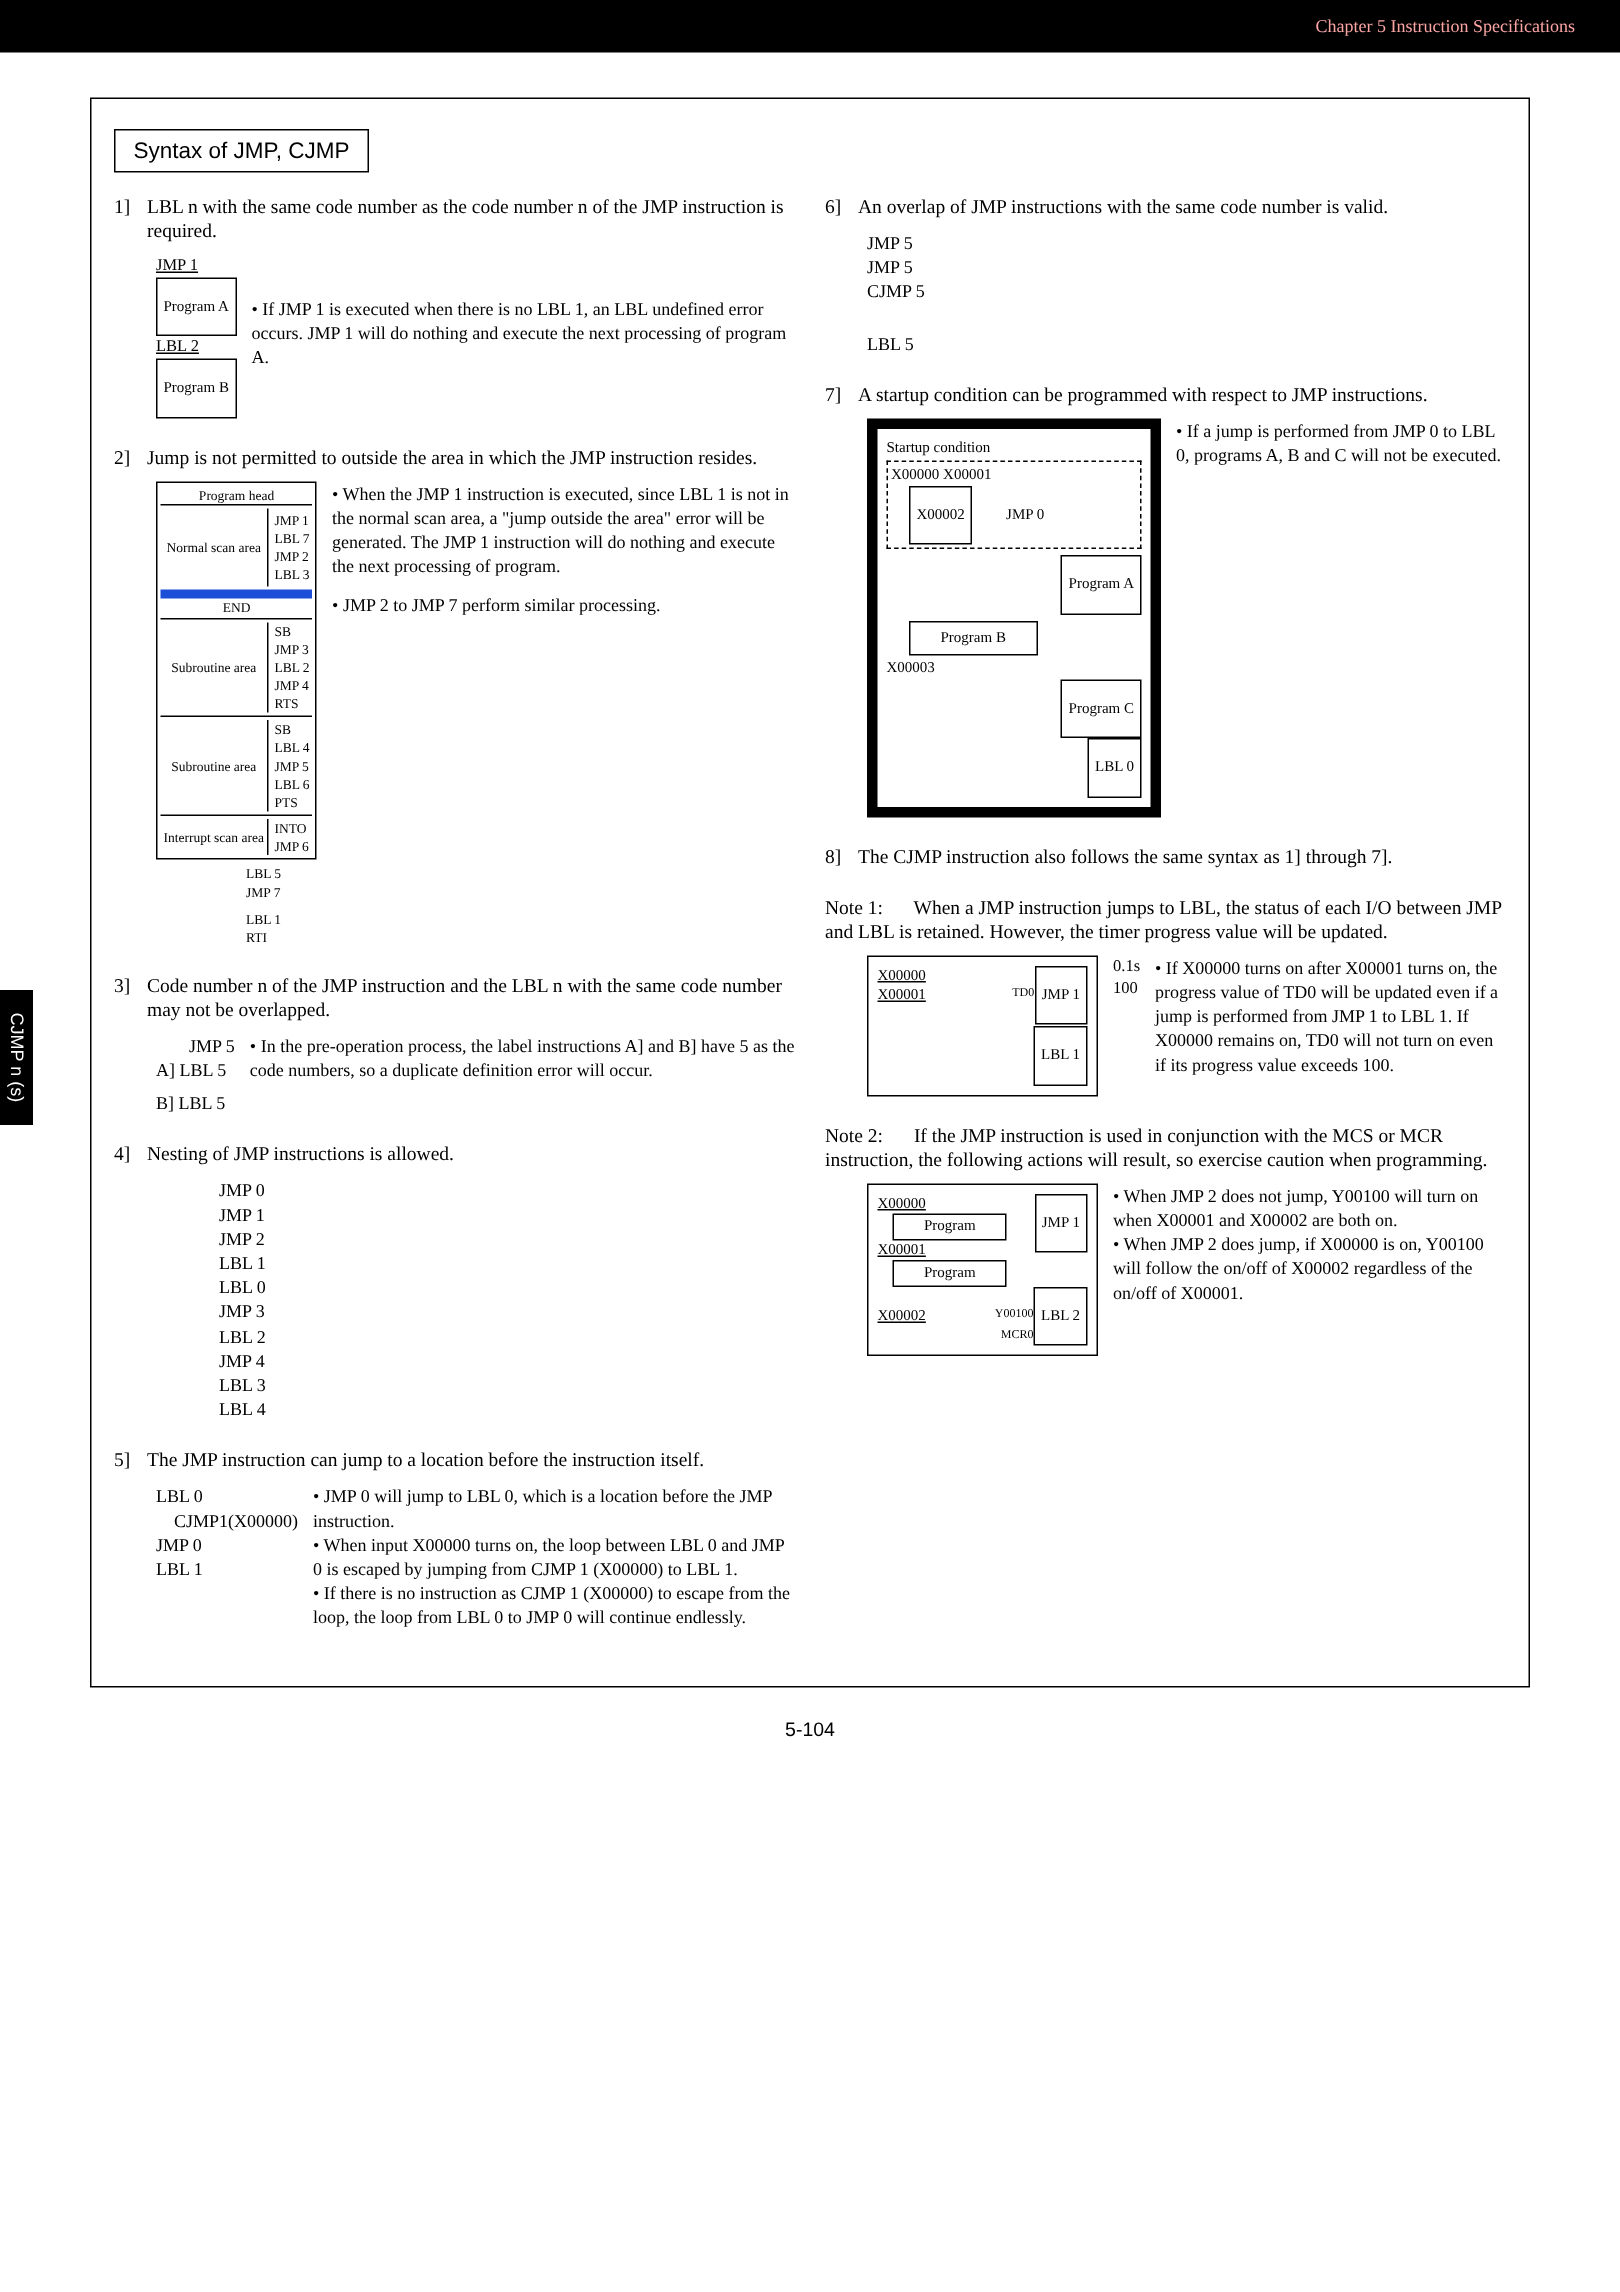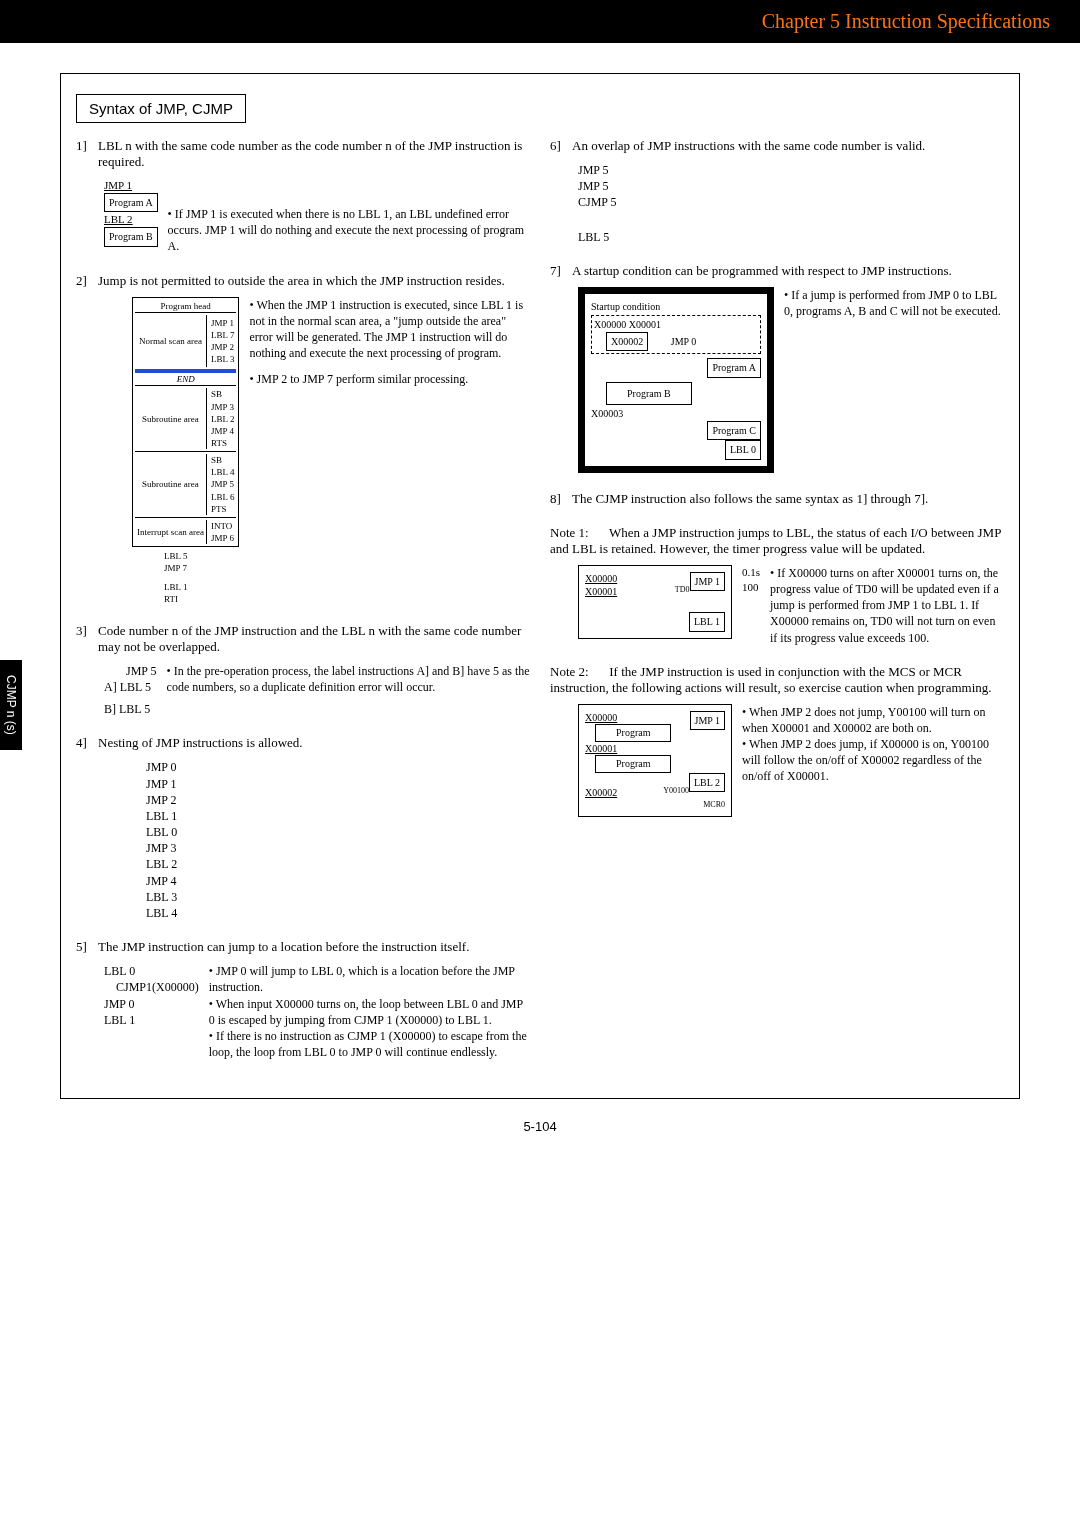--- a/index.html
+++ b/index.html
@@ -5,24 +5,24 @@
   body {
     margin: 0;
     padding: 0;
     font-family: "Times New Roman", serif;
     background: #fff;
     color: #000;
     width: 1080px;
   }
   .header-bar {
     background: #000;
-    color: #f97316;
+    color: #fca5a5;
     padding: 10px 30px;
     text-align: right;
-    font-size: 20px;
+    font-size: 12px;
   }
   .side-tab {
     position: absolute;
     left: 0;
     top: 660px;
     background: #000;
     color: #fff;
     writing-mode: vertical-rl;
     padding: 15px 4px;
     font-size: 12px;
@@ -64,41 +64,40 @@
   .item-text {
     flex: 1;
   }
   .diagram {
     margin: 8px 0 8px 28px;
     font-size: 11px;
     line-height: 1.35;
   }
   .box {
     border: 1px solid #000;
-    padding: 2px 4px;
+    padding: 12px 4px;
     display: inline-block;
     font-size: 10px;
   }
   .note-label {
     display: inline-block;
     width: 56px;
     vertical-align: top;
   }
   .page-num {
     text-align: center;
     font-family: Arial, sans-serif;
     font-size: 13px;
     margin-top: 10px;
   }
   .prog-struct {
     border: 1px solid #000;
     display: inline-block;
     font-size: 9px;
     text-align: center;
-    margin-left: 28px;
   }
   .prog-struct td {
     padding: 0 2px;
   }
   .flex-row {
     display: flex;
     align-items: flex-start;
     gap: 10px;
   }
 </style>
@@ -151,21 +150,21 @@
                     <td colspan="2" style="border-bottom:1px solid #000;">Program head</td>
                   </tr>
               <tr>
                     <td style="border-right:1px solid #000; padding:2px;">Normal scan area</td>
                     <td style="white-space:pre; text-align:left; padding:2px;">JMP 1
 LBL 7
 JMP 2
 LBL 3</td>
                   </tr>
               <tr>
-                    <td colspan="2" style="border-top:4px solid #1d4ed8; border-bottom:1px solid #000;font-style:italic;">END</td>
+                    <td colspan="2" style="border-top:6px solid #1d4ed8; border-bottom:1px solid #000;">END</td>
                   </tr>
               <tr>
                     <td style="border-right:1px solid #000;">Subroutine area</td>
                     <td style="white-space:pre; text-align:left;">SB
 JMP 3
 LBL 2
 JMP 4
 RTS</td>
                   </tr>
               <tr>

